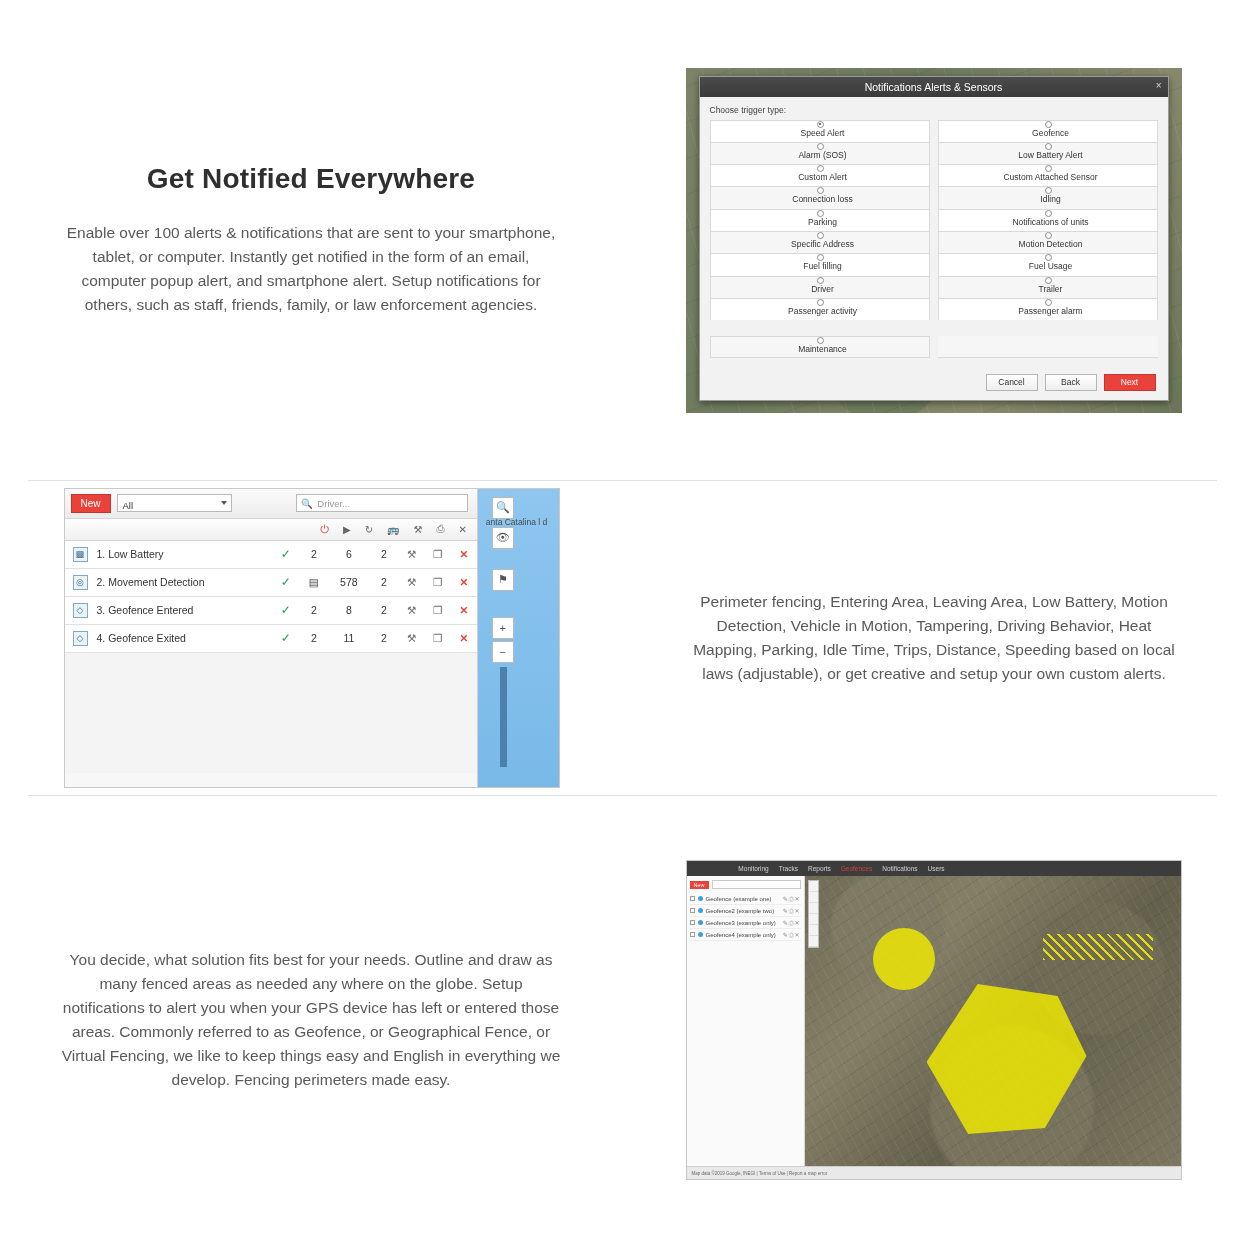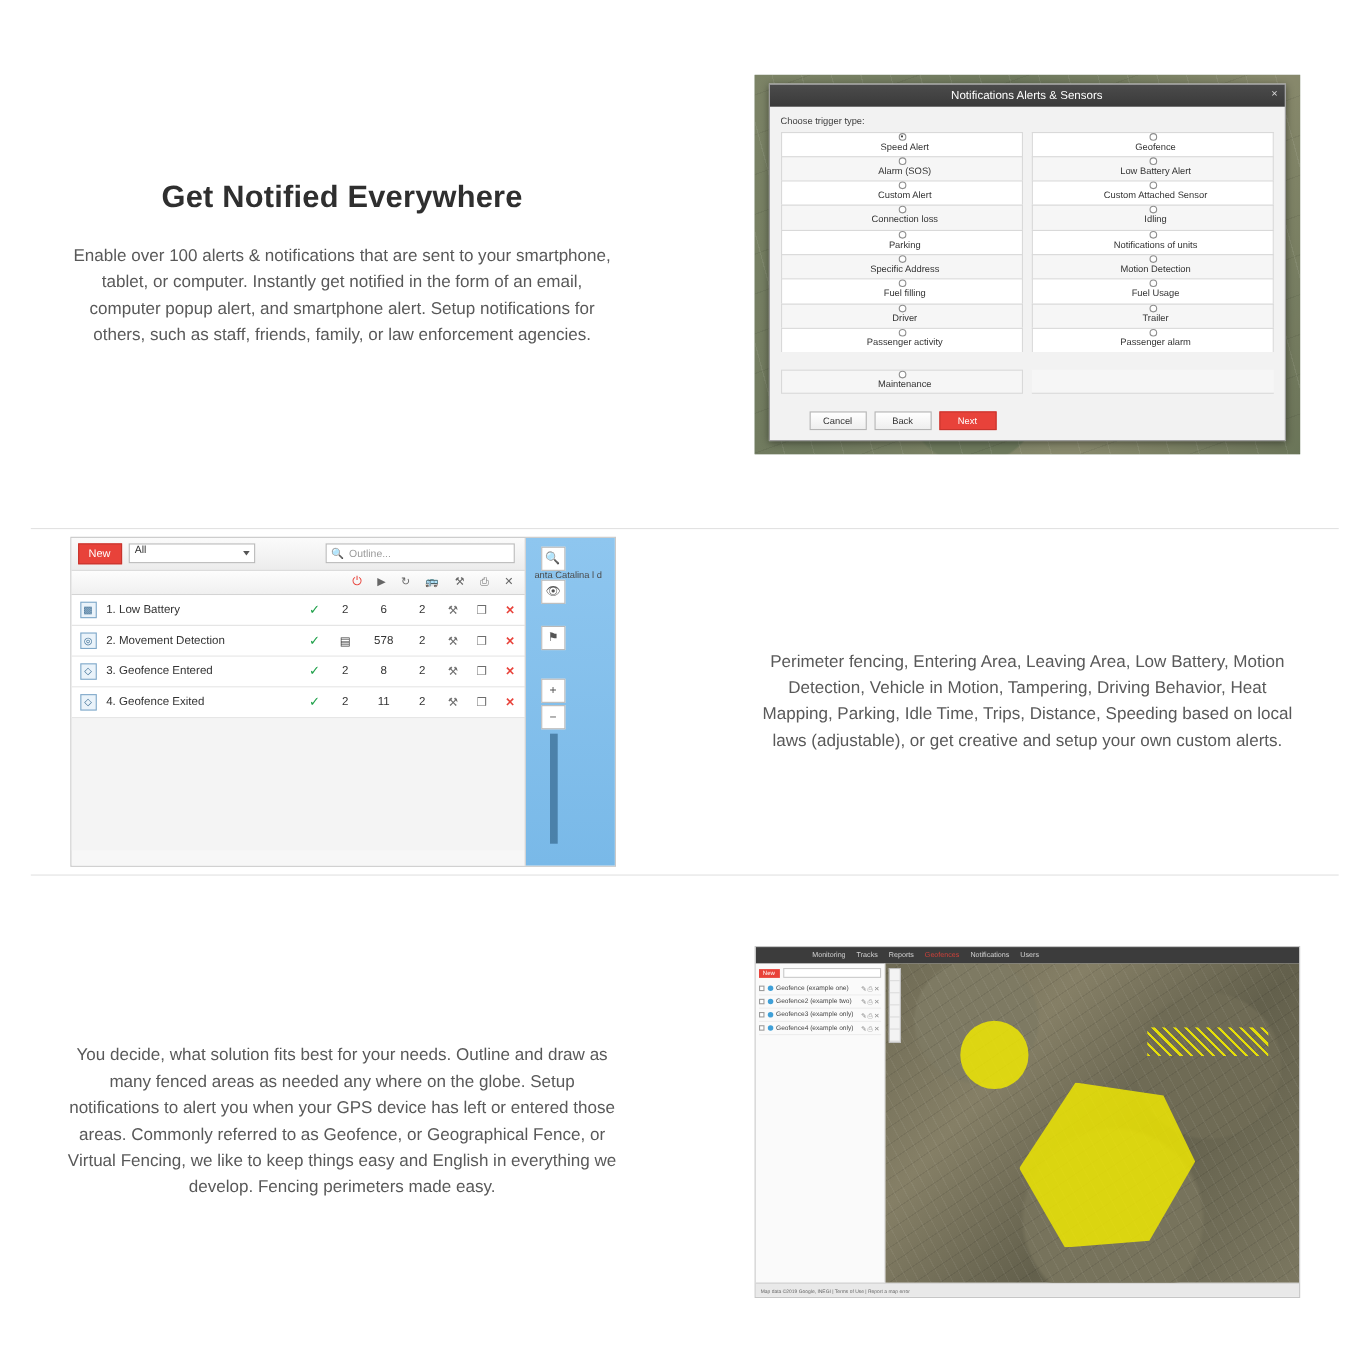--- a/index.html
+++ b/index.html
@@ -128,21 +128,21 @@
     margin-right:5px; flex:none;
     position:relative;
   }
   .radio.sel::after {
     content:""; position:absolute; inset:1.5px;
     border-radius:50%; background:#444;
   }
   .opt-empty { border:none; background:transparent; }
   .dlg-foot {
     padding:0 12px 9px 12px;
-    display:flex; gap:7px;
+    display:flex; justify-content:flex-end; gap:7px;
     align-items:center;
     margin-left:24px;
   }
   .btn {
     min-width:52px; height:17px;
     font-size:8.5px;
     border:1px solid #b5b5b5;
     background:linear-gradient(#ffffff,#eeeeee);
     color:#333;
     display:flex; align-items:center; justify-content:center;
@@ -170,21 +170,21 @@
     display:flex; align-items:center; padding:0 6px; gap:6px;
   }
   .newbtn {
     background:#e8423a; color:#fff; font-size:10px;
     padding:3px 9px; border:1px solid #c7342d;
   }
   .sel-all {
     width:115px; height:18px;
     border:1px solid #b9b9b9; background:#fff;
     font-size:9.5px; color:#333;
-    display:flex; align-items:flex-start; padding:0 5px;
+    display:flex; align-items:flex-end; padding:0 5px;
     position:relative;
   }
   .sel-all .caret {
     position:absolute; right:4px; top:6px;
     width:0;height:0;border-left:3.5px solid transparent;border-right:3.5px solid transparent;border-top:4px solid #555;
   }
   .searchbox {
     margin-left:58px;
     width:172px; height:18px;
     border:1px solid #b9b9b9; background:#fff;
@@ -453,21 +453,21 @@
         <div class="s2-left">
 
           <div class="s2-topbar">
             <div class="newbtn">New</div>
             <div class="sel-all">
               <span>All</span>
               <span class="caret"></span>
             </div>
             <div class="searchbox">
               <span>🔍</span>
-              <span>Outline...</span>
+              <span>Driver...</span>
             </div>
           </div>
 
           <div class="s2-iconbar">
             <span class="pwr">⏻</span>
             <span>▶</span>
             <span>↻</span>
             <span>🚌</span>
             <span>⚒</span>
             <span>⎙</span>

